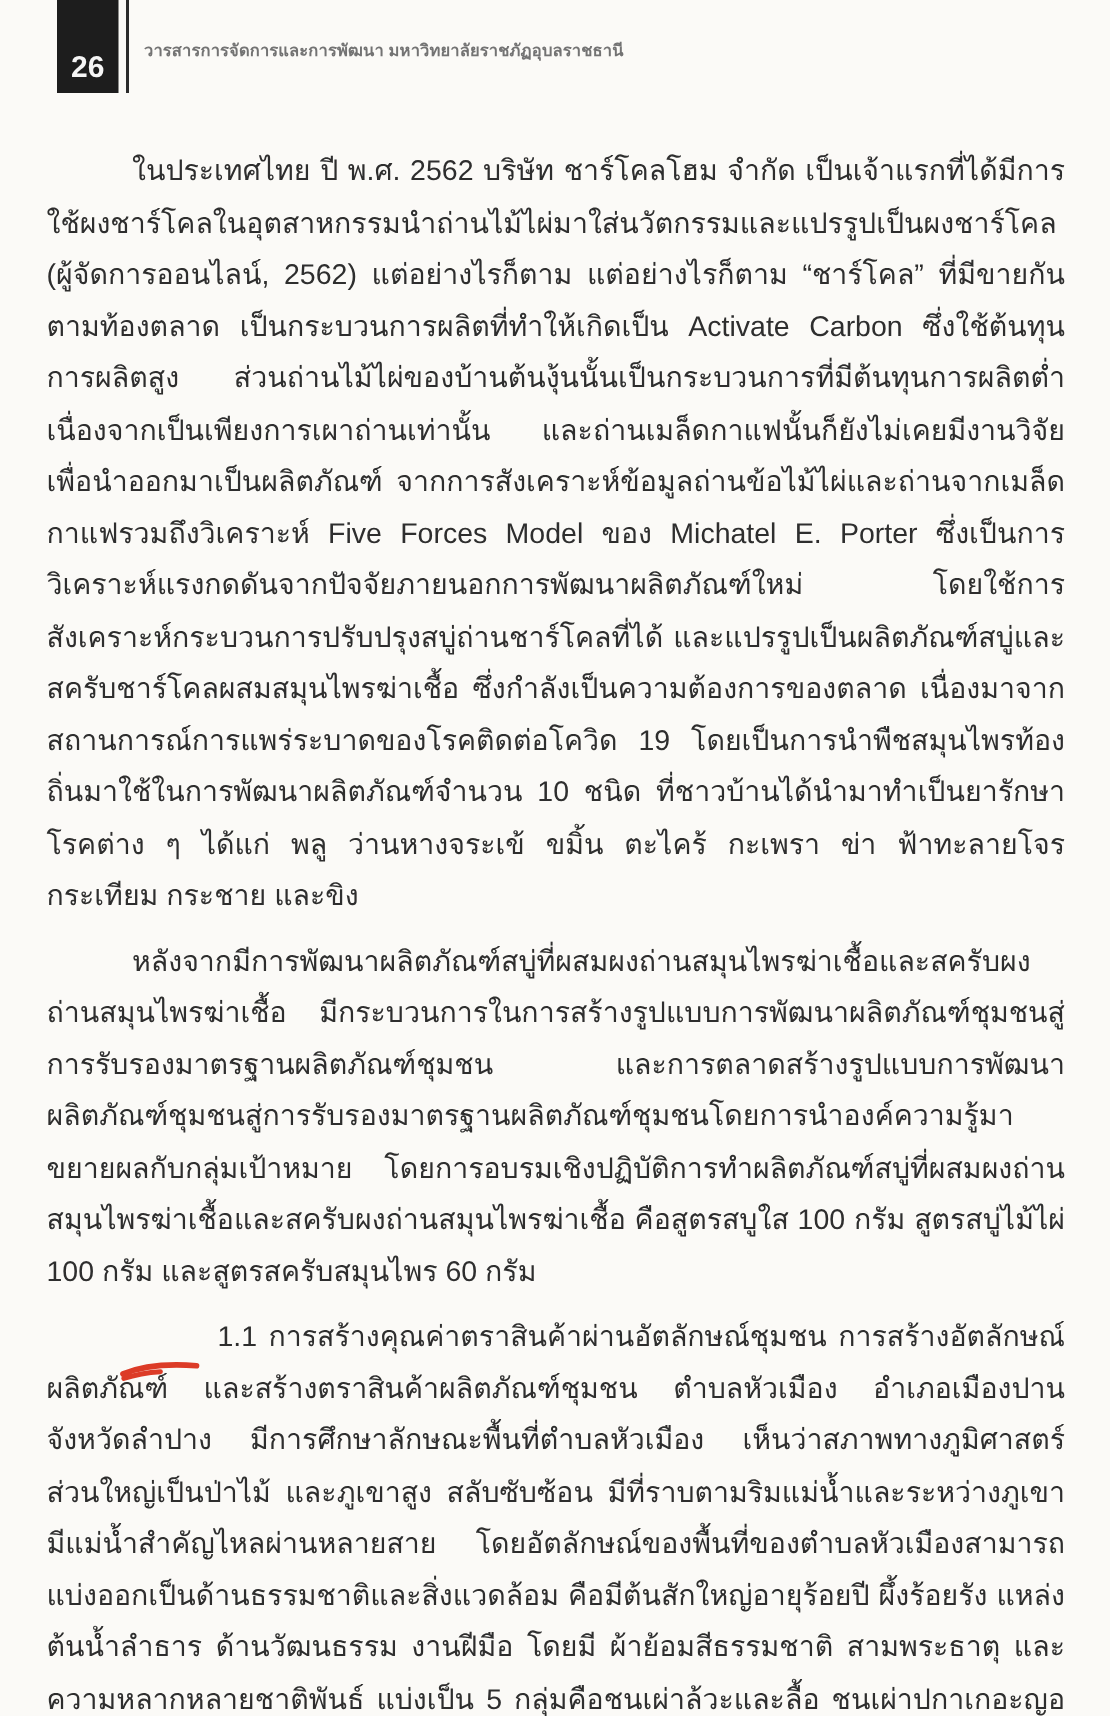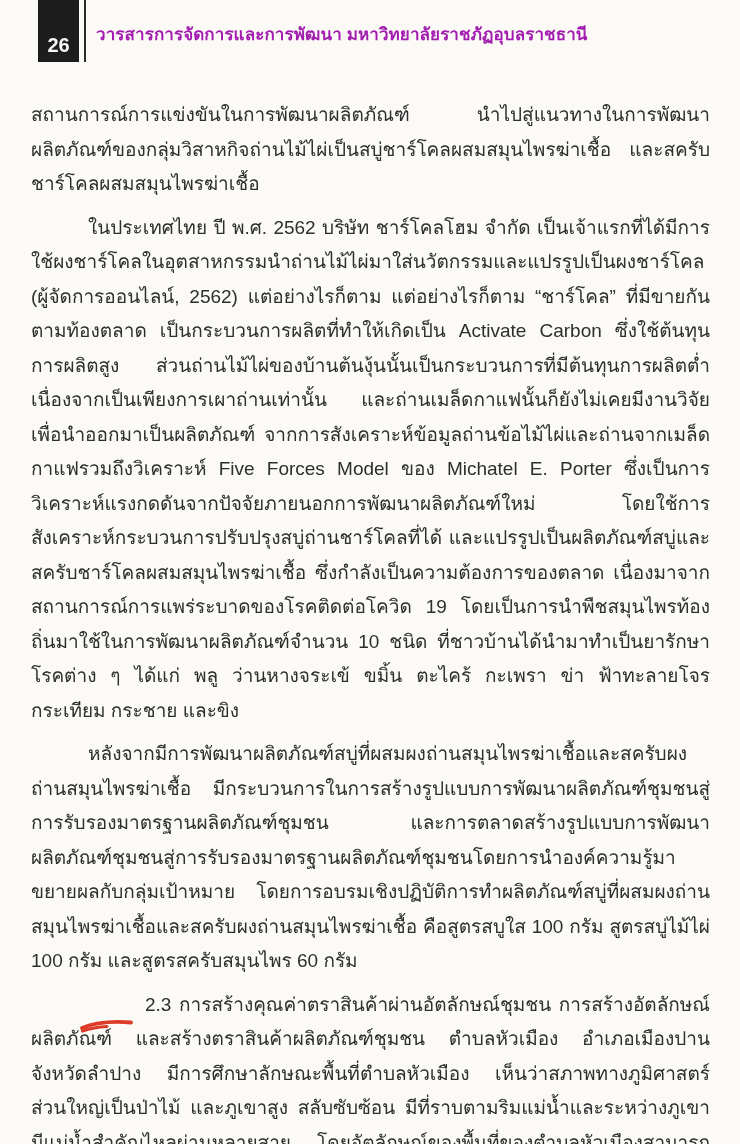--- a/index.html
+++ b/index.html
@@ -24,22 +24,22 @@
   }
   .pagenum-box span {
     color: #f5f5f5; font-size: 20px; font-weight: bold; line-height: 1;
   }
   .header-rule {
     position: absolute; left: 84px; top: 0;
     width: 2px; height: 62px; background: #2b2b2b;
   }
   .header-text {
     position: absolute; left: 96px; top: 24px;
-    font-weight: bold; color: #a21caf;
-    font-size: 17px; line-height: 21px;
+    font-weight: bold; color: #737373;
+    font-size: 11px; line-height: 21px;
     letter-spacing: 0.1px;
     white-space: nowrap;
   }
 
   
   .article {
     position: absolute; top: 98px; left: 31px; right: 30px;
   }
   .article p {
     margin: 0 0 9px 0;
@@ -73,25 +73,24 @@
       <span>26</span>
     </div>
     <div class="header-rule"></div>
     <div class="header-text">
       <div>วารสารการจัดการและการพัฒนา มหาวิทยาลัยราชภัฏอุบลราชธานี</div>
     </div>
   </div>
 
   <div class="article">
 
-    <p class="noindent">สถานการณ์การแข่งขันในการพัฒนาผลิตภัณฑ์ นำไปสู่แนวทางในการพัฒนาผลิตภัณฑ์ของกลุ่มวิสาหกิจถ่านไม้ไผ่เป็นสบู่ชาร์โคลผสมสมุนไพรฆ่าเชื้อ และสครับชาร์โคลผสมสมุนไพรฆ่าเชื้อ</p>
 
     <p>ในประเทศไทย ปี พ.ศ. 2562 บริษัท ชาร์โคลโฮม จำกัด เป็นเจ้าแรกที่ได้มีการใช้ผงชาร์โคลในอุตสาหกรรมนำถ่านไม้ไผ่มาใส่นวัตกรรมและแปรรูปเป็นผงชาร์โคล (ผู้จัดการออนไลน์, 2562) แต่อย่างไรก็ตาม แต่อย่างไรก็ตาม “ชาร์โคล” ที่มีขายกันตามท้องตลาด เป็นกระบวนการผลิตที่ทำให้เกิดเป็น Activate Carbon ซึ่งใช้ต้นทุนการผลิตสูง ส่วนถ่านไม้ไผ่ของบ้านต้นงุ้นนั้นเป็นกระบวนการที่มีต้นทุนการผลิตต่ำ เนื่องจากเป็นเพียงการเผาถ่านเท่านั้น และถ่านเมล็ดกาแฟนั้นก็ยังไม่เคยมีงานวิจัยเพื่อนำออกมาเป็นผลิตภัณฑ์ จากการสังเคราะห์ข้อมูลถ่านข้อไม้ไผ่และถ่านจากเมล็ดกาแฟรวมถึงวิเคราะห์ Five Forces Model ของ Michatel E. Porter ซึ่งเป็นการวิเคราะห์แรงกดดันจากปัจจัยภายนอกการพัฒนาผลิตภัณฑ์ใหม่ โดยใช้การสังเคราะห์กระบวนการปรับปรุงสบู่ถ่านชาร์โคลที่ได้ และแปรรูปเป็นผลิตภัณฑ์สบู่และสครับชาร์โคลผสมสมุนไพรฆ่าเชื้อ ซึ่งกำลังเป็นความต้องการของตลาด เนื่องมาจากสถานการณ์การแพร่ระบาดของโรคติดต่อโควิด 19 โดยเป็นการนำพืชสมุนไพรท้องถิ่นมาใช้ในการพัฒนาผลิตภัณฑ์จำนวน 10 ชนิด ที่ชาวบ้านได้นำมาทำเป็นยารักษาโรคต่าง ๆ ได้แก่ พลู ว่านหางจระเข้ ขมิ้น ตะไคร้ กะเพรา ข่า ฟ้าทะลายโจร กระเทียม กระชาย และขิง</p>
 
     <p>หลังจากมีการพัฒนาผลิตภัณฑ์สบู่ที่ผสมผงถ่านสมุนไพรฆ่าเชื้อและสครับผงถ่านสมุนไพรฆ่าเชื้อ มีกระบวนการในการสร้างรูปแบบการพัฒนาผลิตภัณฑ์ชุมชนสู่การรับรองมาตรฐานผลิตภัณฑ์ชุมชน และการตลาดสร้างรูปแบบการพัฒนาผลิตภัณฑ์ชุมชนสู่การรับรองมาตรฐานผลิตภัณฑ์ชุมชนโดยการนำองค์ความรู้มาขยายผลกับกลุ่มเป้าหมาย โดยการอบรมเชิงปฏิบัติการทำผลิตภัณฑ์สบู่ที่ผสมผงถ่านสมุนไพรฆ่าเชื้อและสครับผงถ่านสมุนไพรฆ่าเชื้อ คือสูตรสบูใส 100 กรัม สูตรสบู่ไม้ไผ่ 100 กรัม และสูตรสครับสมุนไพร 60 กรัม</p>
 
-    <p><span class="mark m1"><span>2.3</span><svg viewBox="0 0 54 15" preserveAspectRatio="none">
+    <p><span class="mark m1"><span>1.1</span><svg viewBox="0 0 54 15" preserveAspectRatio="none">
           <path d="M2 10 C14 5 32 3 51 4.5" fill="none" stroke="#dc3b27" stroke-width="3.8" stroke-linecap="round"></path>
           <path d="M2.5 13 C10 10.5 18 9 27 8.5" fill="none" stroke="#dc3b27" stroke-width="3.2" stroke-linecap="round"></path>
         </svg></span><span> การสร้างคุณค่าตราสินค้าผ่านอัตลักษณ์ชุมชน การสร้างอัตลักษณ์ผลิตภัณฑ์ และสร้างตราสินค้าผลิตภัณฑ์ชุมชน ตำบลหัวเมือง อำเภอเมืองปาน จังหวัดลำปาง มีการศึกษาลักษณะพื้นที่ตำบลหัวเมือง เห็นว่าสภาพทางภูมิศาสตร์ ส่วนใหญ่เป็นป่าไม้ และภูเขาสูง สลับซับซ้อน มีที่ราบตามริมแม่น้ำและระหว่างภูเขา มีแม่น้ำสำคัญไหลผ่านหลายสาย โดยอัตลักษณ์ของพื้นที่ของตำบลหัวเมืองสามารถแบ่งออกเป็นด้านธรรมชาติและสิ่งแวดล้อม คือมีต้นสักใหญ่อายุร้อยปี ผึ้งร้อยรัง แหล่งต้นน้ำลำธาร ด้านวัฒนธรรม งานฝีมือ โดยมี ผ้าย้อมสีธรรมชาติ สามพระธาตุ และความหลากหลายชาติพันธ์ แบ่งเป็น 5 กลุ่มคือชนเผ่าล้วะและลื้อ ชนเผ่าปกาเกอะญอ (กลุ่มสกอว์) คนเมืองล้านนา ชนเผ่ากะเหรี่ยง (คนเมืองเรียกยาง) ชนเผ่าลาหู่ (มูเซอ)</span></p>
 
   </div>
 </div>
 
 </body></html>

